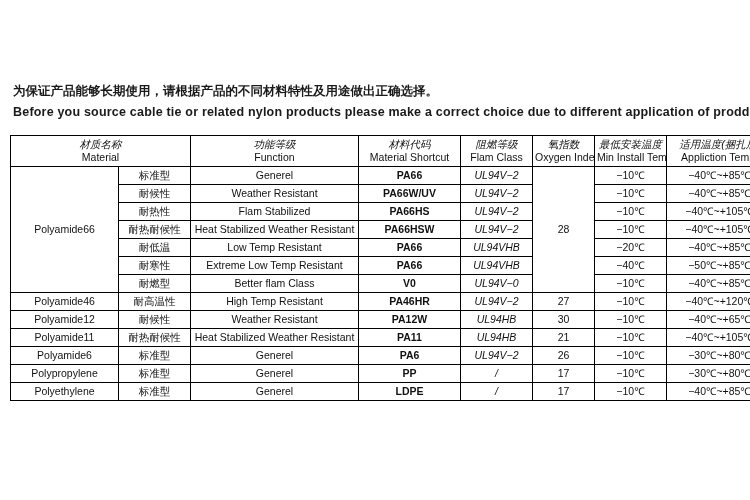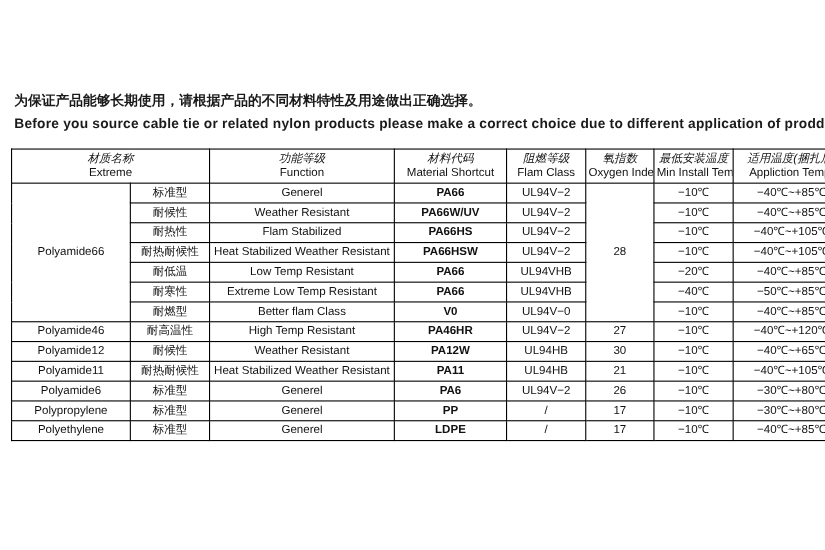--- a/index.html
+++ b/index.html
@@ -78,20 +78,21 @@
   }
   td.func {
     font-size: 10.5px;
   }
   td.code {
     font-size: 11.5px;
     font-weight: bold;
   }
   td.flam {
     font-size: 11px;
+    font-style: italic;
   }
   td.oxy {
     font-size: 11.5px;
   }
   td.temp {
     font-size: 10.5px;
   }
   
   col.c-material { width: 108px; }
   col.c-grade    { width: 72px; }
@@ -120,21 +121,21 @@
       <col class="c-code">
       <col class="c-flam">
       <col class="c-oxy">
       <col class="c-inst">
       <col class="c-appl">
     </colgroup>
     <tbody>
         <tr>
           <td class="head" colspan="2">
             <span class="cn">材质名称</span>
-            <span class="en">Extreme</span>
+            <span class="en">Material</span>
           </td>
           <td class="head">
             <span class="cn">功能等级</span>
             <span class="en">Function</span>
           </td>
           <td class="head">
             <span class="cn">材料代码</span>
             <span class="en">Material Shortcut</span>
           </td>
           <td class="head">

